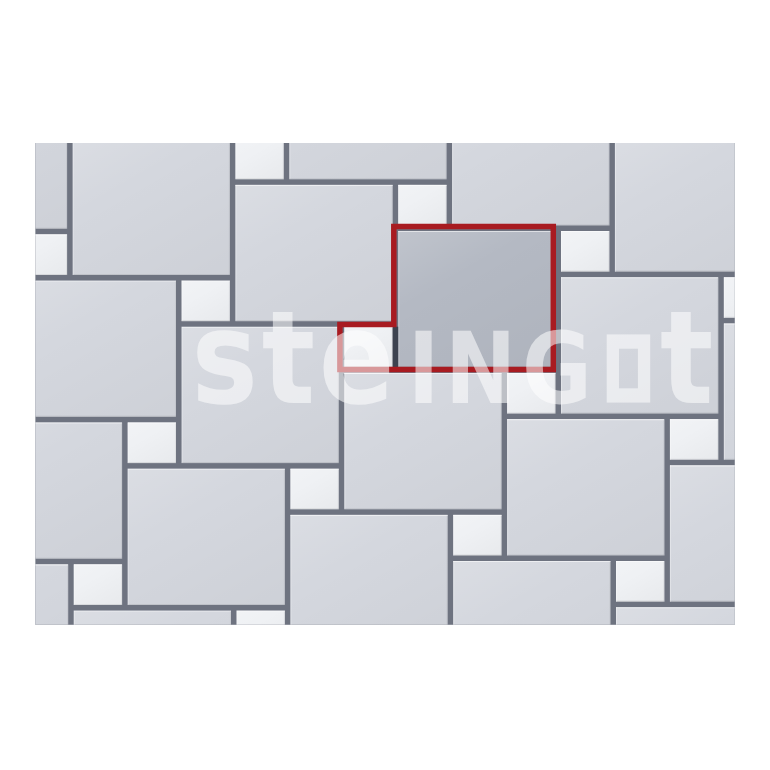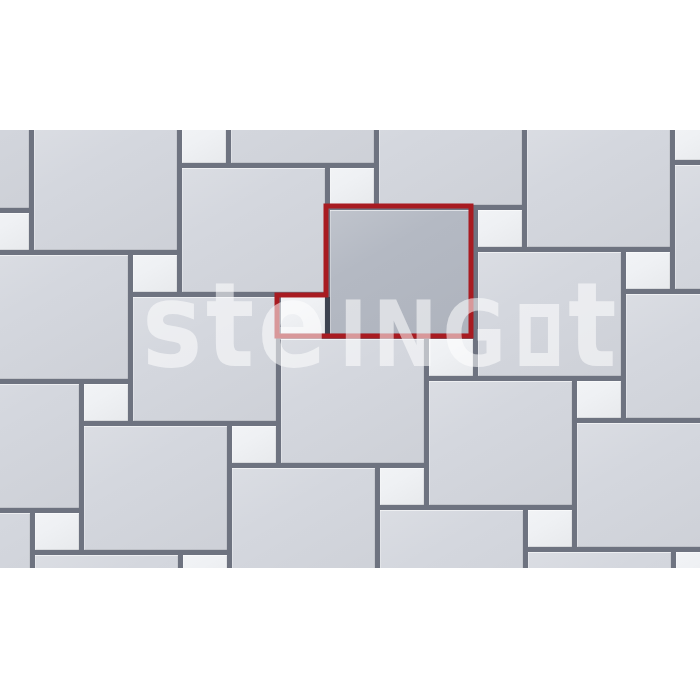--- a/index.html
+++ b/index.html
@@ -1,19 +1,20 @@
 <!DOCTYPE html>
 <html style="--bg: #ffffff; --joint: #6e7380; --watermark: rgba(255,255,255,0.55);"><head>
 <meta charset="utf-8">
 <style>
   html,body{margin:0;padding:0;}
   body{font-family:"DejaVu Sans","Liberation Sans",sans-serif;}
   .canvas{
-    position:relative;width:700px;height:700px;overflow:hidden;
+    position:relative;width:636px;height:700px;overflow:hidden;
     background:var(--bg,#fff);
+    margin-left:32px;
   }
   .pattern-area{
     position:absolute;left:0;width:700px;overflow:hidden;
     background:var(--joint,#6e7380);
   }
   .tile{
     position:absolute;
     box-shadow:
       inset 0 1px 0 rgba(255,255,255,0.55),
       inset 1px 0 0 rgba(255,255,255,0.30),

